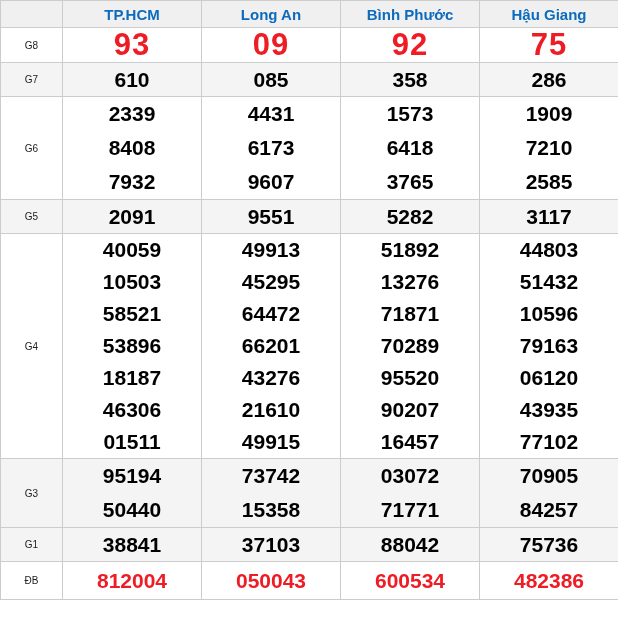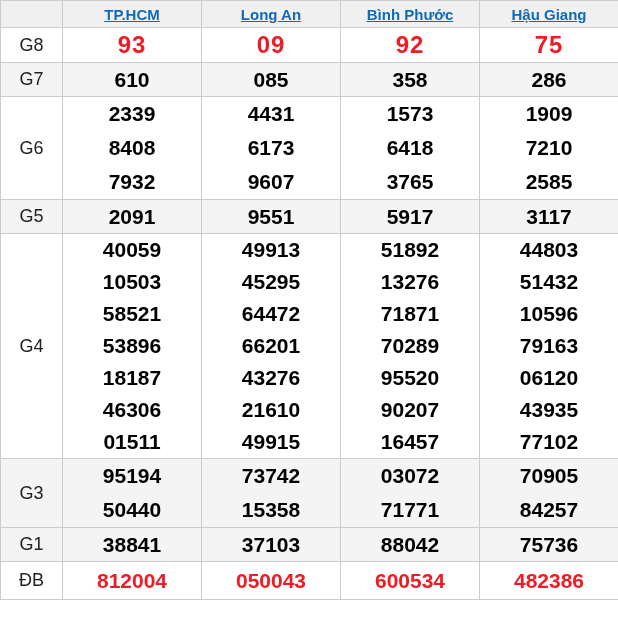--- a/index.html
+++ b/index.html
@@ -28,26 +28,25 @@
   col.label-col{width:62px;}
   col.val-col{width:139px;}
   thead th{
     height:26px;
     background:var(--header-bg);
     font-size:15px;
     font-weight:bold;
   }
   thead th a{
     color:var(--blue);
-    text-decoration:underline;
     font-weight:bold;
     cursor:pointer;
   }
   td.prize-label{
-    font-size:18px;
+    font-size:10px;
     font-weight:normal;
     color:var(--label);
   }
   .val{
     font-weight:bold;
     color:var(--num);
     font-size:21px;
     line-height:33px;
     white-space:nowrap;
   }
@@ -56,21 +55,21 @@
   
   tr.row-g8 td{height:34px;}
   tr.row-g7 td, tr.row-g5 td, tr.row-g2 td, tr.row-g1 td{height:33px;}
   tr.row-g6 .val{line-height:34px;}
   tr.row-g4 .val{line-height:32px;}
   tr.row-g3 .val{line-height:34px;}
   tr.row-db td{height:37px;}
   
   tr.row-g8 .val{
     color:var(--red);
-    font-size:24px;
+    font-size:31px;
     line-height:34px;
     letter-spacing:1px;
   }
   tr.row-db .val{
     color:var(--red);
     font-size:21px;
     line-height:37px;
   }
 </style>
 </head>
@@ -151,21 +150,21 @@
       </tr>
       <tr class="row-g5">
         <td class="prize-label">G5</td>
         <td>
           <div class="val">2091</div>
         </td>
         <td>
           <div class="val">9551</div>
         </td>
         <td>
-          <div class="val">5917</div>
+          <div class="val">5282</div>
         </td>
         <td>
           <div class="val">3117</div>
         </td>
       </tr>
       <tr class="row-g4">
         <td class="prize-label">G4</td>
         <td>
           <div class="val">40059</div>
           <div class="val">10503</div>

